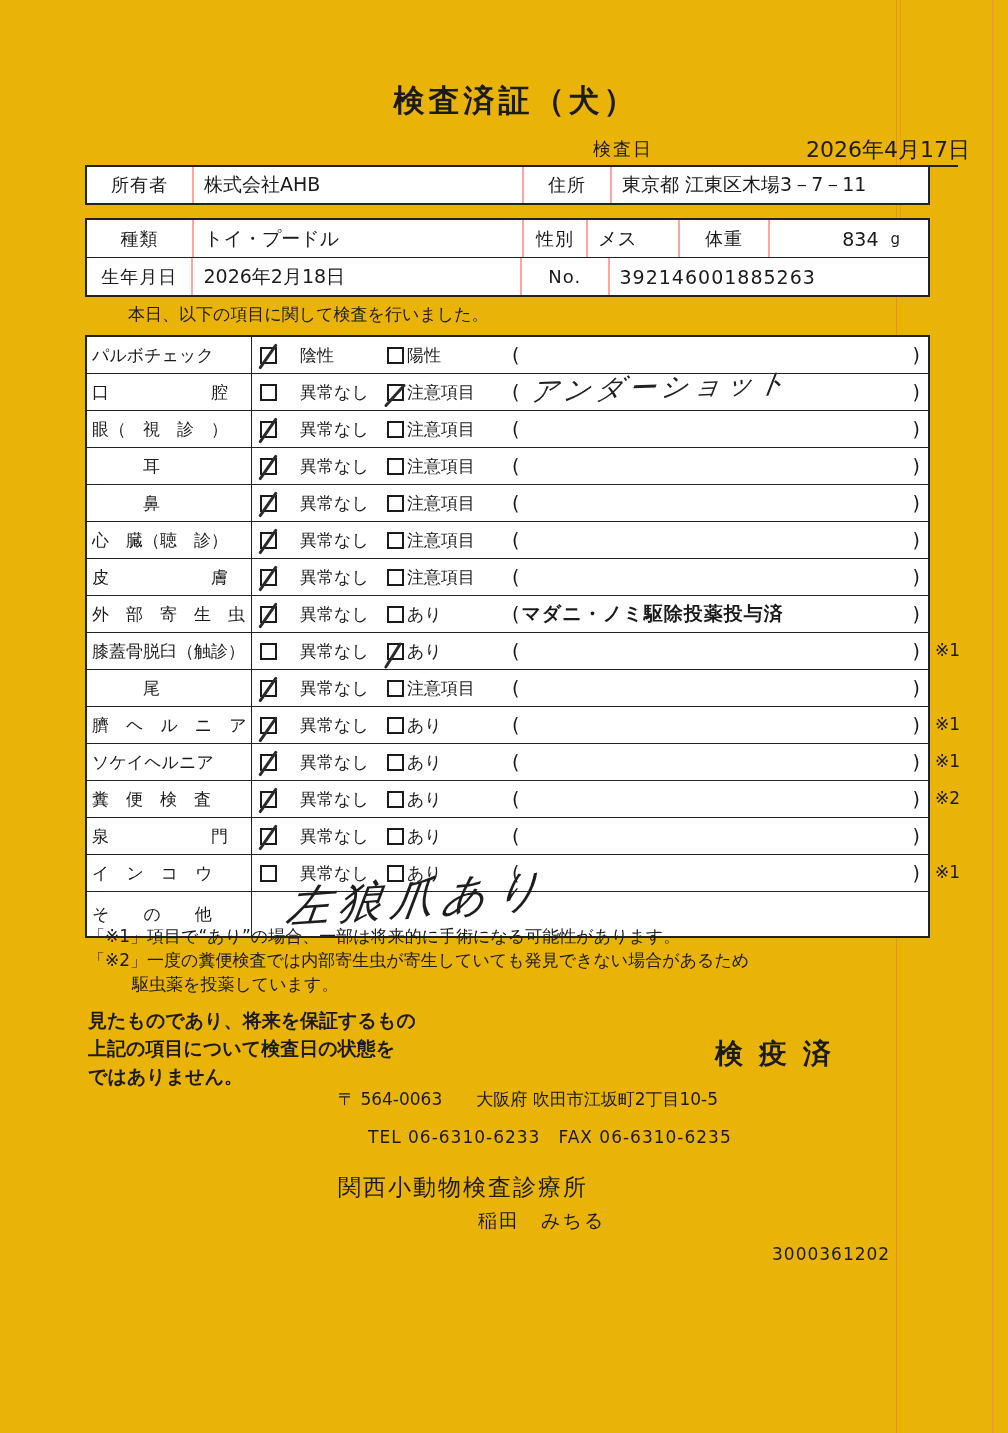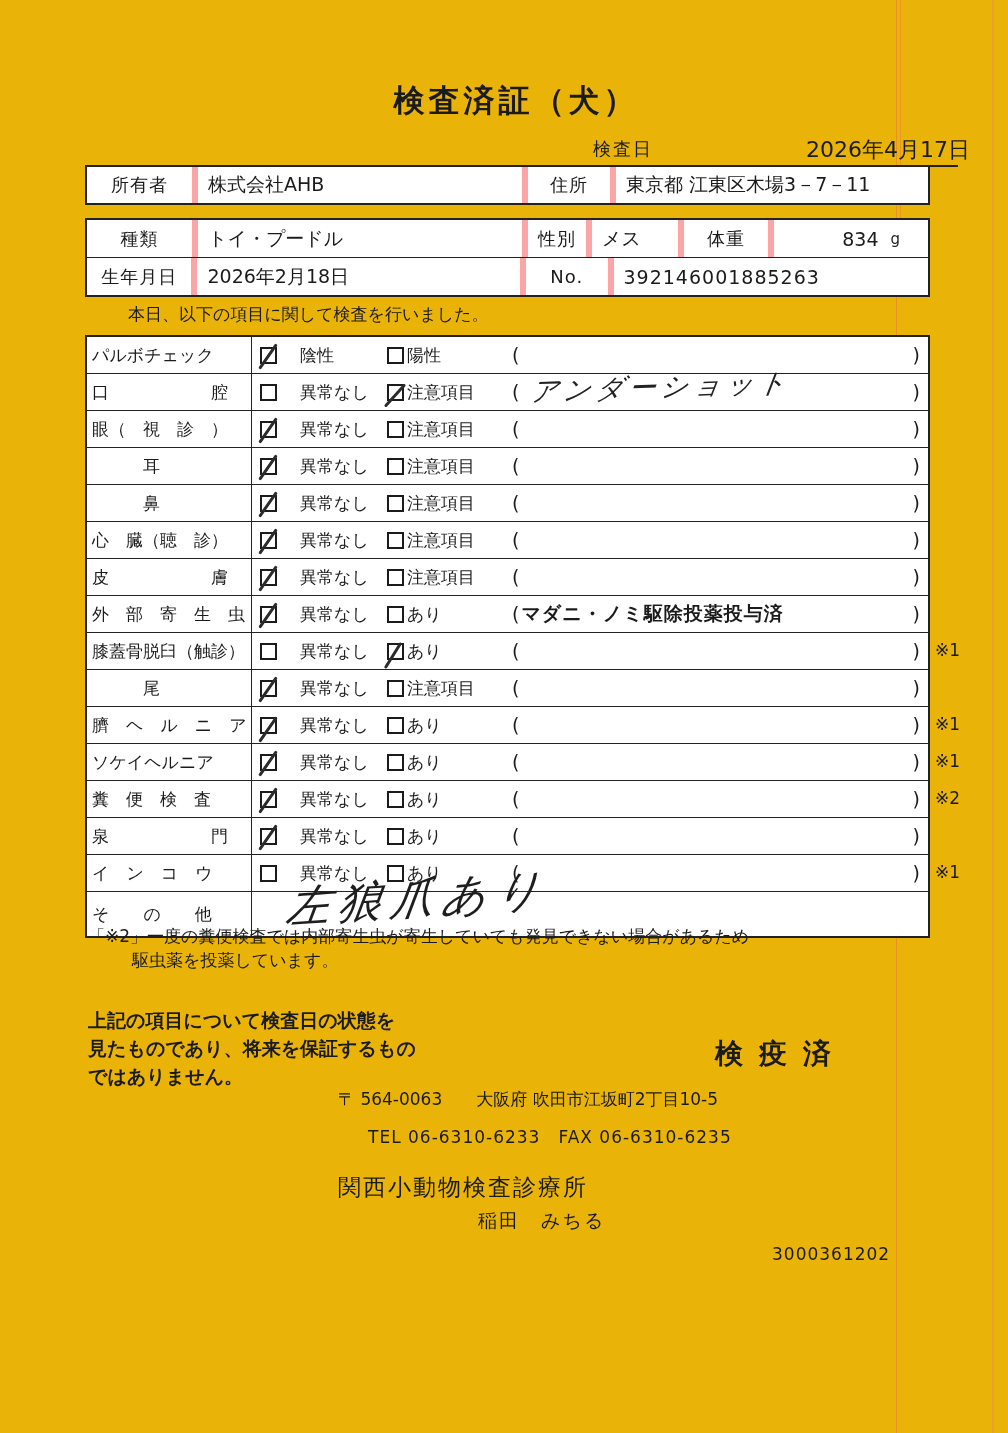--- a/index.html
+++ b/index.html
@@ -18,21 +18,21 @@
   .title{left:0;right:0;top:80px;text-align:center;font-size:31px;font-weight:bold;letter-spacing:4px;padding-left:24px;}
   .insp-date-label{left:593px;top:137px;font-size:18px;letter-spacing:2px;}
   .insp-date{left:806px;top:135px;font-size:22px;}
   .dateline{left:930px;top:165px;width:28px;height:2px;background:#222;}
 
   
   .tbl{border:2px solid #222;box-sizing:border-box;background:#fff;}
   .cell{box-sizing:border-box;display:flex;align-items:center;}
   .cl{justify-content:center;font-size:18px;letter-spacing:1px;}
   .cv{padding-left:10px;font-size:19px;}
-  .bl{border-left:6px solid #fca5a5;}
+  .bl{border-left:2px solid #fca5a5;}
 
   .owner-table{left:85px;top:165px;width:845px;height:40px;display:flex;}
   .info-table{left:85px;top:218px;width:845px;}
   .info-row{display:flex;height:37px;}
   .info-row.r2{border-top:1px solid #222;}
   .w-kind{width:105px;} .w-kindv{width:330px;} .w-sex{width:64px;} .w-sexv{width:92px;}
   .w-wt{width:90px;} .w-wtv{width:140px;justify-content:flex-end;padding-right:8px;}
   .unit{font-size:15px;margin-left:12px;}
   .w-no{width:88px;} .w-nov{width:322px;letter-spacing:1px;}
 
@@ -397,27 +397,28 @@
     </div>
 
     <div class="trow other-row">
       <div class="tlabel">そ　　の　　他</div>
       <div class="other-hand">左狼爪あり</div>
     </div>
 
   </div>
 
   <div class="abs notes">
+    <div>「※1」項目で“あり”の場合、一部は将来的に手術になる可能性があります。</div>
     <div>「※2」一度の糞便検査では内部寄生虫が寄生していても発見できない場合があるため</div>
     <div class="note-indent">駆虫薬を投薬しています。</div>
   </div>
 
   <div class="abs disclaimer">
+    <div>見たものであり、将来を保証するもの</div>
     <div>上記の項目について検査日の状態を</div>
-    <div>見たものであり、将来を保証するもの</div>
     <div>ではありません。</div>
   </div>
 
   <div class="abs stamp">検疫済</div>
 
   <div class="abs f-address">〒 564-0063　　大阪府 吹田市江坂町2丁目10-5</div>
   <div class="abs f-tel">TEL 06-6310-6233　FAX 06-6310-6235</div>
   <div class="abs f-clinic">関西小動物検査診療所</div>
   <div class="abs f-name">稲田　みちる</div>
   <div class="abs f-number">3000361202</div>

